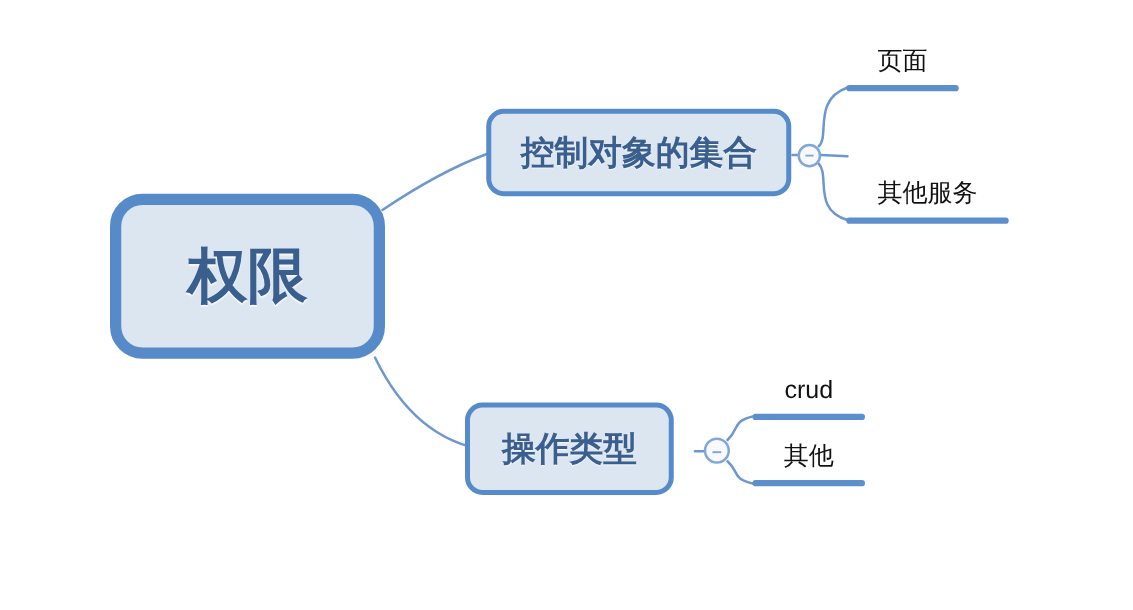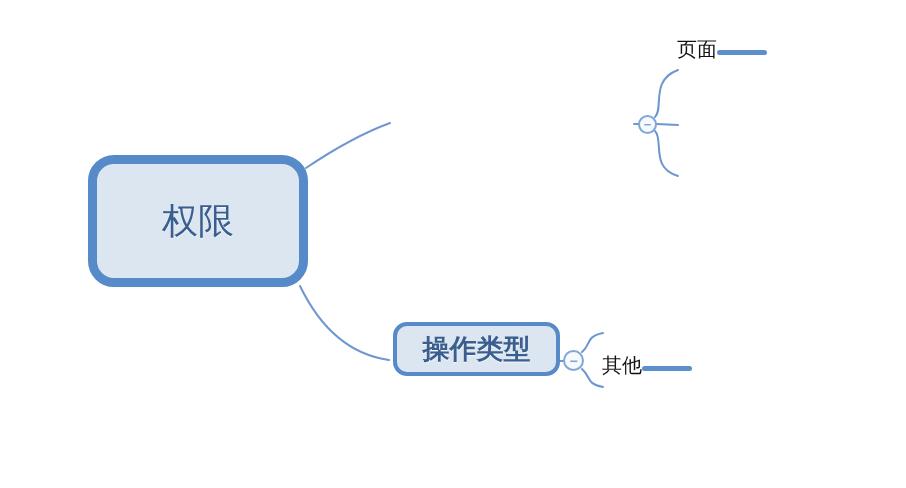--- a/index.html
+++ b/index.html
@@ -10,26 +10,26 @@
   svg.edges { position:absolute; left:0; top:0; width:906px; height:488px; }
   svg.edges path, svg.edges line { fill:none; stroke:#6d97cf; stroke-width:2; stroke-linecap:round; }
 
   .topic {
     position:absolute; box-sizing:border-box;
     background:#dce6f1; border-style:solid; border-color:#568ac9;
     display:flex; align-items:center; justify-content:center;
     color:#3a5f8f; text-shadow:0 1px 1px rgba(255,255,255,0.75);
     white-space:nowrap;
   }
-  .topic.root   { left:88px;  top:155px; width:220px; height:132px; border-width:9px; border-radius:26px; font-size:36px; font-weight:400; }
+  .topic.root   { left:88px;  top:155px; width:220px; height:132px; border-width:9px; border-radius:26px; font-size:48px; font-weight:700; }
   .topic.branch { border-width:4px; border-radius:14px; font-size:27px; font-weight:600; }
   .topic.branch.b1 { left:389px; top:87px;  width:244px; height:70px; }
-  .topic.branch.b2 { left:393px; top:322px; width:167px; height:54px; }
+  .topic.branch.b2 { left:372px; top:322px; width:167px; height:74px; }
 
-  .leaf { position:absolute; display:flex; flex-direction:row; align-items:center; }
+  .leaf { position:absolute; display:flex; flex-direction:column; align-items:center; }
   .leaf .leaf-label { font-size:20px; line-height:26px; color:#111111; font-weight:500; white-space:nowrap; }
   .leaf .leaf-line  { height:5px; width:100%; margin-top:6px; border-radius:3px; background:#5d8fcd; }
   .leaf.l1 { left:677px; top:36px;  width:90px;  }
   .leaf.l2 { left:677px; top:90px;  width:90px;  }
   .leaf.l3 { left:677px; top:142px; width:130px; }
   .leaf.l4 { left:602px; top:299px; width:90px;  }
   .leaf.l5 { left:602px; top:352px; width:90px;justify-content:center;  }
 
   .collapse {
     position:absolute; box-sizing:border-box;
@@ -54,38 +54,49 @@
     <path d="M 655 131 C 664 140 650 168 678 176"></path>
     <path d="M 556 361 L 564 361"></path>
     <path d="M 582 352 C 592 343 585 337 603 333"></path>
     <path d="M 582 369 C 592 378 585 383 603 387"></path>
   </svg>
 
   <div class="topic root">
     <span>权限</span>
   </div>
 
+  <div class="topic branch b1">
+    <span>控制对象的集合</span>
+  </div>
 
   <div class="topic branch b2">
     <span>操作类型</span>
   </div>
 
   <div class="collapse c1">
     <span>−</span>
   </div>
   <div class="collapse c2">
     <span>−</span>
   </div>
 
   <div class="leaf l1">
     <span class="leaf-label">页面</span>
     <span class="leaf-line"></span>
   </div>
 
 
+  <div class="leaf l3">
+    <span class="leaf-label">其他服务</span>
+    <span class="leaf-line"></span>
+  </div>
 
+  <div class="leaf l4">
+    <span class="leaf-label">crud</span>
+    <span class="leaf-line"></span>
+  </div>
 
   <div class="leaf l5">
     <span class="leaf-label">其他</span>
     <span class="leaf-line"></span>
   </div>
 
 </div>
 
 </body></html>

